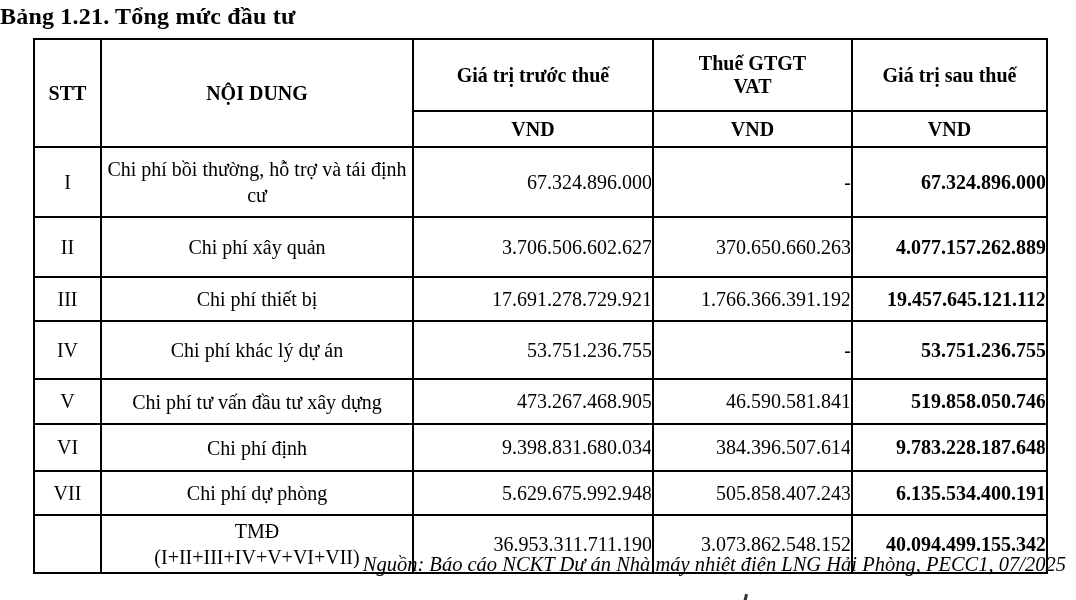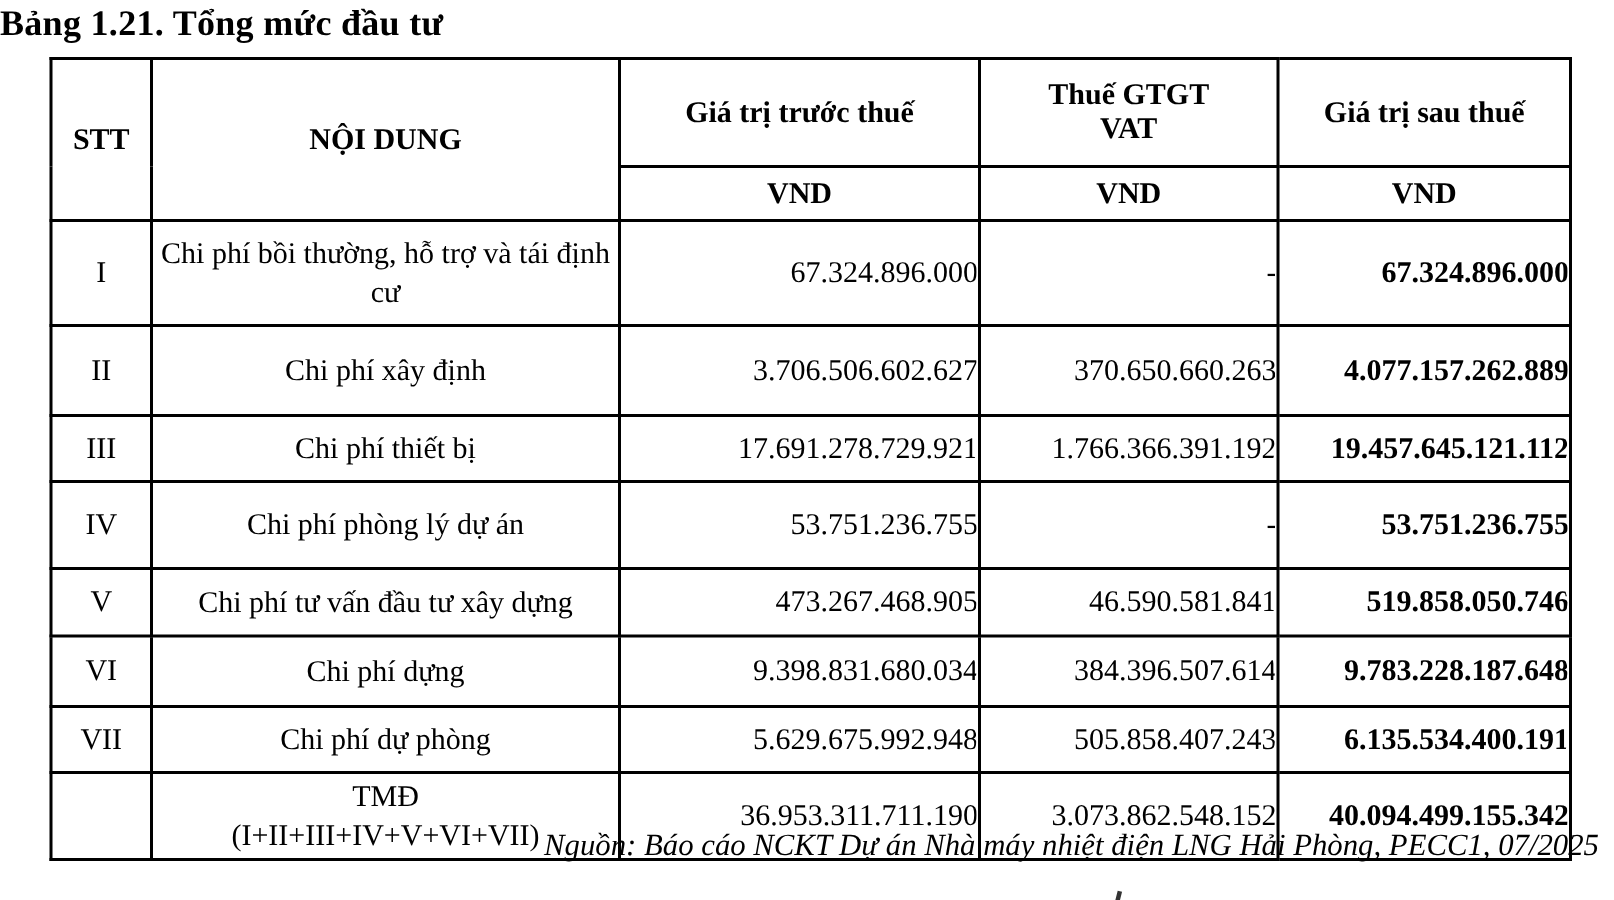--- a/index.html
+++ b/index.html
@@ -120,49 +120,49 @@
   <tbody>
     <tr>
       <td class="stt">I</td>
       <td class="name">Chi phí bồi thường, hỗ trợ và tái định cư</td>
       <td class="num">67.324.896.000</td>
       <td class="num num-vat">-</td>
       <td class="num num-after">67.324.896.000</td>
     </tr>
     <tr>
       <td class="stt">II</td>
-      <td class="name">Chi phí xây định</td>
+      <td class="name">Chi phí xây quản</td>
       <td class="num">3.706.506.602.627</td>
       <td class="num num-vat">370.650.660.263</td>
       <td class="num num-after">4.077.157.262.889</td>
     </tr>
     <tr>
       <td class="stt">III</td>
       <td class="name">Chi phí thiết bị</td>
       <td class="num">17.691.278.729.921</td>
       <td class="num num-vat">1.766.366.391.192</td>
       <td class="num num-after">19.457.645.121.112</td>
     </tr>
     <tr>
       <td class="stt">IV</td>
-      <td class="name">Chi phí phòng lý dự án</td>
+      <td class="name">Chi phí khác lý dự án</td>
       <td class="num">53.751.236.755</td>
       <td class="num num-vat">-</td>
       <td class="num num-after">53.751.236.755</td>
     </tr>
     <tr>
       <td class="stt">V</td>
       <td class="name">Chi phí tư vấn đầu tư xây dựng</td>
       <td class="num">473.267.468.905</td>
       <td class="num num-vat">46.590.581.841</td>
       <td class="num num-after">519.858.050.746</td>
     </tr>
     <tr>
       <td class="stt">VI</td>
-      <td class="name">Chi phí dựng</td>
+      <td class="name">Chi phí định</td>
       <td class="num">9.398.831.680.034</td>
       <td class="num num-vat">384.396.507.614</td>
       <td class="num num-after">9.783.228.187.648</td>
     </tr>
     <tr>
       <td class="stt">VII</td>
       <td class="name">Chi phí dự phòng</td>
       <td class="num">5.629.675.992.948</td>
       <td class="num num-vat">505.858.407.243</td>
       <td class="num num-after">6.135.534.400.191</td>

